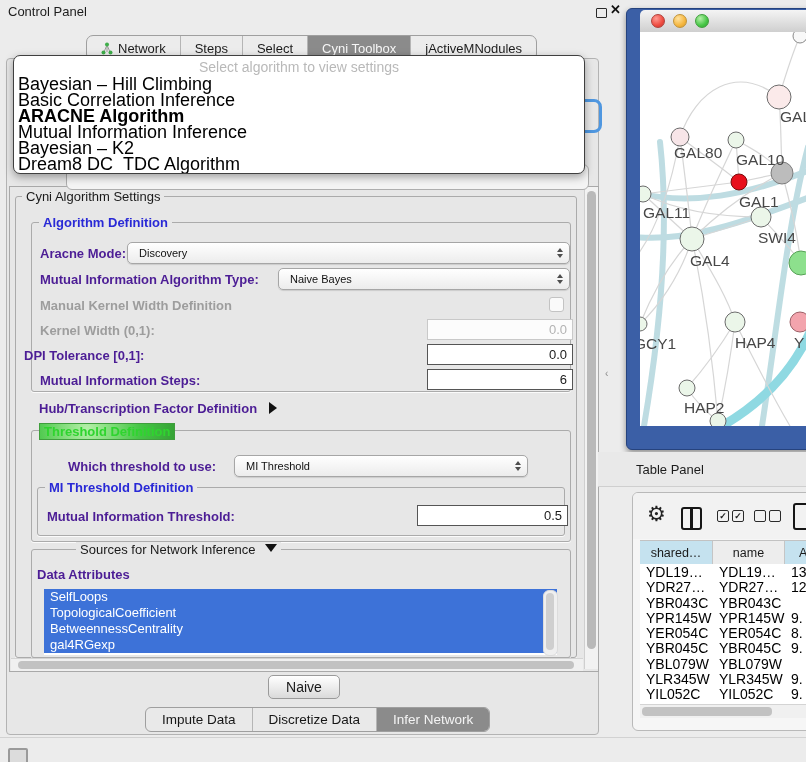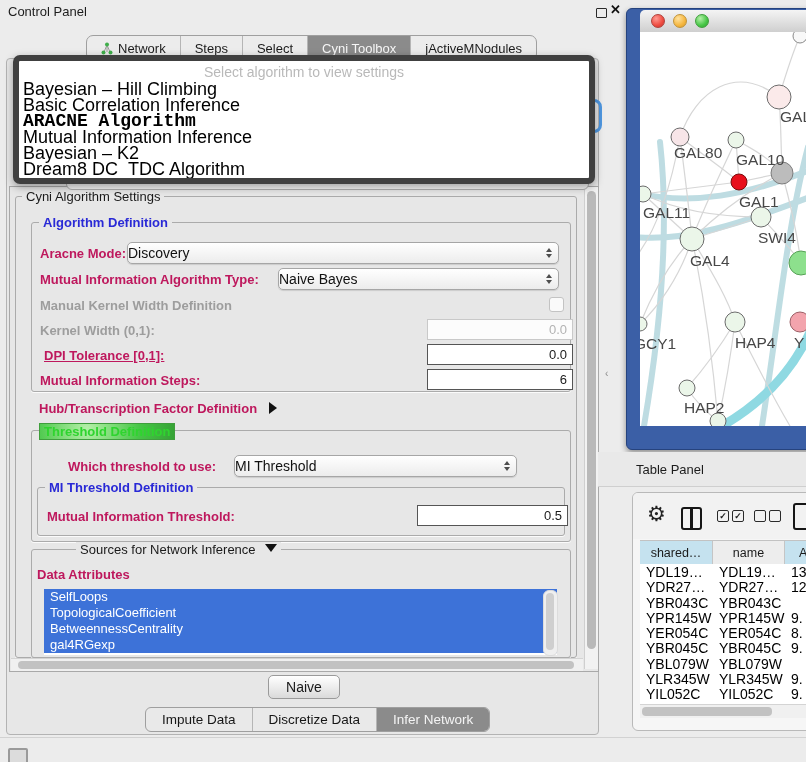--- a/index.html
+++ b/index.html
@@ -15,47 +15,47 @@
 
   #tabbar{left:86px;top:35px;height:24px;display:flex;border:1px solid #9f9f9f;border-radius:7px;overflow:hidden;background:#ececec;}
   .tab{display:flex;align-items:center;gap:5px;padding:0 14px;font-size:13px;color:#1c1c1c;border-left:1px solid #b5b5b5;}
   .tab:first-child{border-left:none;}
   .tab.selected{background:#8b8b8b;color:#f7f7f7;}
   .tab-icon svg{display:block;}
 
   #content-panel{left:6px;top:58px;width:591px;height:675px;border:1px solid #b3b3b3;border-radius:4px;background:#e7e7e7;}
 
   
-  #popup{left:13px;top:55px;width:570px;height:117px;background:#fff;border:6px solid #404040;
+  #popup{left:13px;top:55px;width:570px;height:117px;background:#fff;border:1px solid #404040;
     border-radius:7px;box-shadow:0 3px 8px rgba(0,0,0,.35);z-index:50;overflow:hidden;}
   #popup-placeholder{text-align:center;color:#b9b9b9;font-size:14px;padding-top:3px;height:17px;}
   .popup-item{font-size:18px;line-height:16px;padding-left:4px;color:#000;white-space:nowrap;}
-  .popup-item.bold{font-weight:bold;font-family:Liberation Mono, monospace;}
+  .popup-item.bold{font-weight:bold;}
 
   
   #focus-frag{left:574px;top:99px;width:22px;height:28px;border:3px solid #4f97e0;border-radius:8px;z-index:10;}
   #hidden-combo{left:66px;top:164px;width:521px;height:24px;border:1px solid #aeaeae;border-radius:6px;background:#f4f4f4;z-index:9;}
 
   
   #settings-viewport{left:9px;top:186px;width:588px;height:484px;border:1px solid #a9a9a9;background:#e7e7e7;overflow:hidden;}
   .vscroll{background:#f2f2f2;border-left:1px solid #cfcfcf;}
   .vthumb{background:#b9b9b9;border-radius:5px;}
   .hscroll{background:#f0f0f0;border-top:1px solid #d4d4d4;}
   .hthumb{background:#c2c2c2;border-radius:4px;}
 
   .groupbox{border:1px solid #ababab;border-radius:3px;box-shadow:0 1px 0 #fbfbfb;}
   .grouptitle{font-size:13px;background:#e7e7e7;padding:0 4px;white-space:nowrap;z-index:3;}
   .t-blue{color:#2929d6;}
   .t-green{color:#2fd42f;}
 
-  .lbl{font-size:13px;font-weight:bold;color:#be185d;white-space:nowrap;}
+  .lbl{font-size:13px;font-weight:bold;color:#4c1d95;white-space:nowrap;}
   .lbl.dis{color:#9d9d9d;}
 
   .combo{border:1px solid #a6a6a6;border-radius:5px;background:linear-gradient(#ffffff,#ececec);
-    font-size:14px;color:#111;display:flex;align-items:center;box-shadow:0 1px 1px rgba(0,0,0,.12);text-align:center;}
+    font-size:11px;color:#111;display:flex;align-items:center;padding-left:11px;box-shadow:0 1px 1px rgba(0,0,0,.12);text-align:center;}
   .stepper{position:absolute;right:6px;top:50%;transform:translateY(-50%);display:flex;flex-direction:column;gap:2px;}
   .tri-up{width:0;height:0;border-left:3.5px solid transparent;border-right:3.5px solid transparent;border-bottom:4.5px solid #4d4d4d;}
   .tri-down{width:0;height:0;border-left:3.5px solid transparent;border-right:3.5px solid transparent;border-top:4.5px solid #4d4d4d;}
 
   .field{background:#fff;font-size:13px;text-align:right;padding-right:5px;display:flex;align-items:center;justify-content:flex-end;}
   .field.en{border:1px solid #555;}
   .field.dis{border:1px solid #c9c9c9;background:#fcfcfc;color:#b3b3b3;}
 
   .checkbox{width:13px;height:13px;border:1px solid #c3c3c3;border-radius:3px;background:#fafafa;}
 
@@ -198,21 +198,21 @@
         <span class="tri-down"></span>
       </span>
   </div>
 
   <div class="abs lbl dis" style="left:40px;top:298px;">Manual Kernel Width Definition</div>
   <div class="abs checkbox" style="left:549px;top:297px;"></div>
 
   <div class="abs lbl dis" style="left:40px;top:323px;">Kernel Width (0,1):</div>
   <div class="abs field dis" style="left:427px;top:319px;width:139px;height:19px;">0.0</div>
 
-  <div class="abs lbl" style="left:44px;top:348px;text-decoration:underline;">DPI Tolerance [0,1]:</div>
+  <div class="abs lbl" style="left:24px;top:348px;">DPI Tolerance [0,1]:</div>
   <div class="abs field en" style="left:427px;top:344px;width:139px;height:19px;">0.0</div>
 
   <div class="abs lbl" style="left:40px;top:373px;">Mutual Information Steps:</div>
   <div class="abs field en" style="left:427px;top:369px;width:139px;height:19px;">6</div>
 
   <div class="abs lbl" style="left:39px;top:401px;">
     <span>Hub/Transcription Factor Definition</span>
     <span class="arrow-right" style="margin-left:8px;"></span>
   </div>
 

